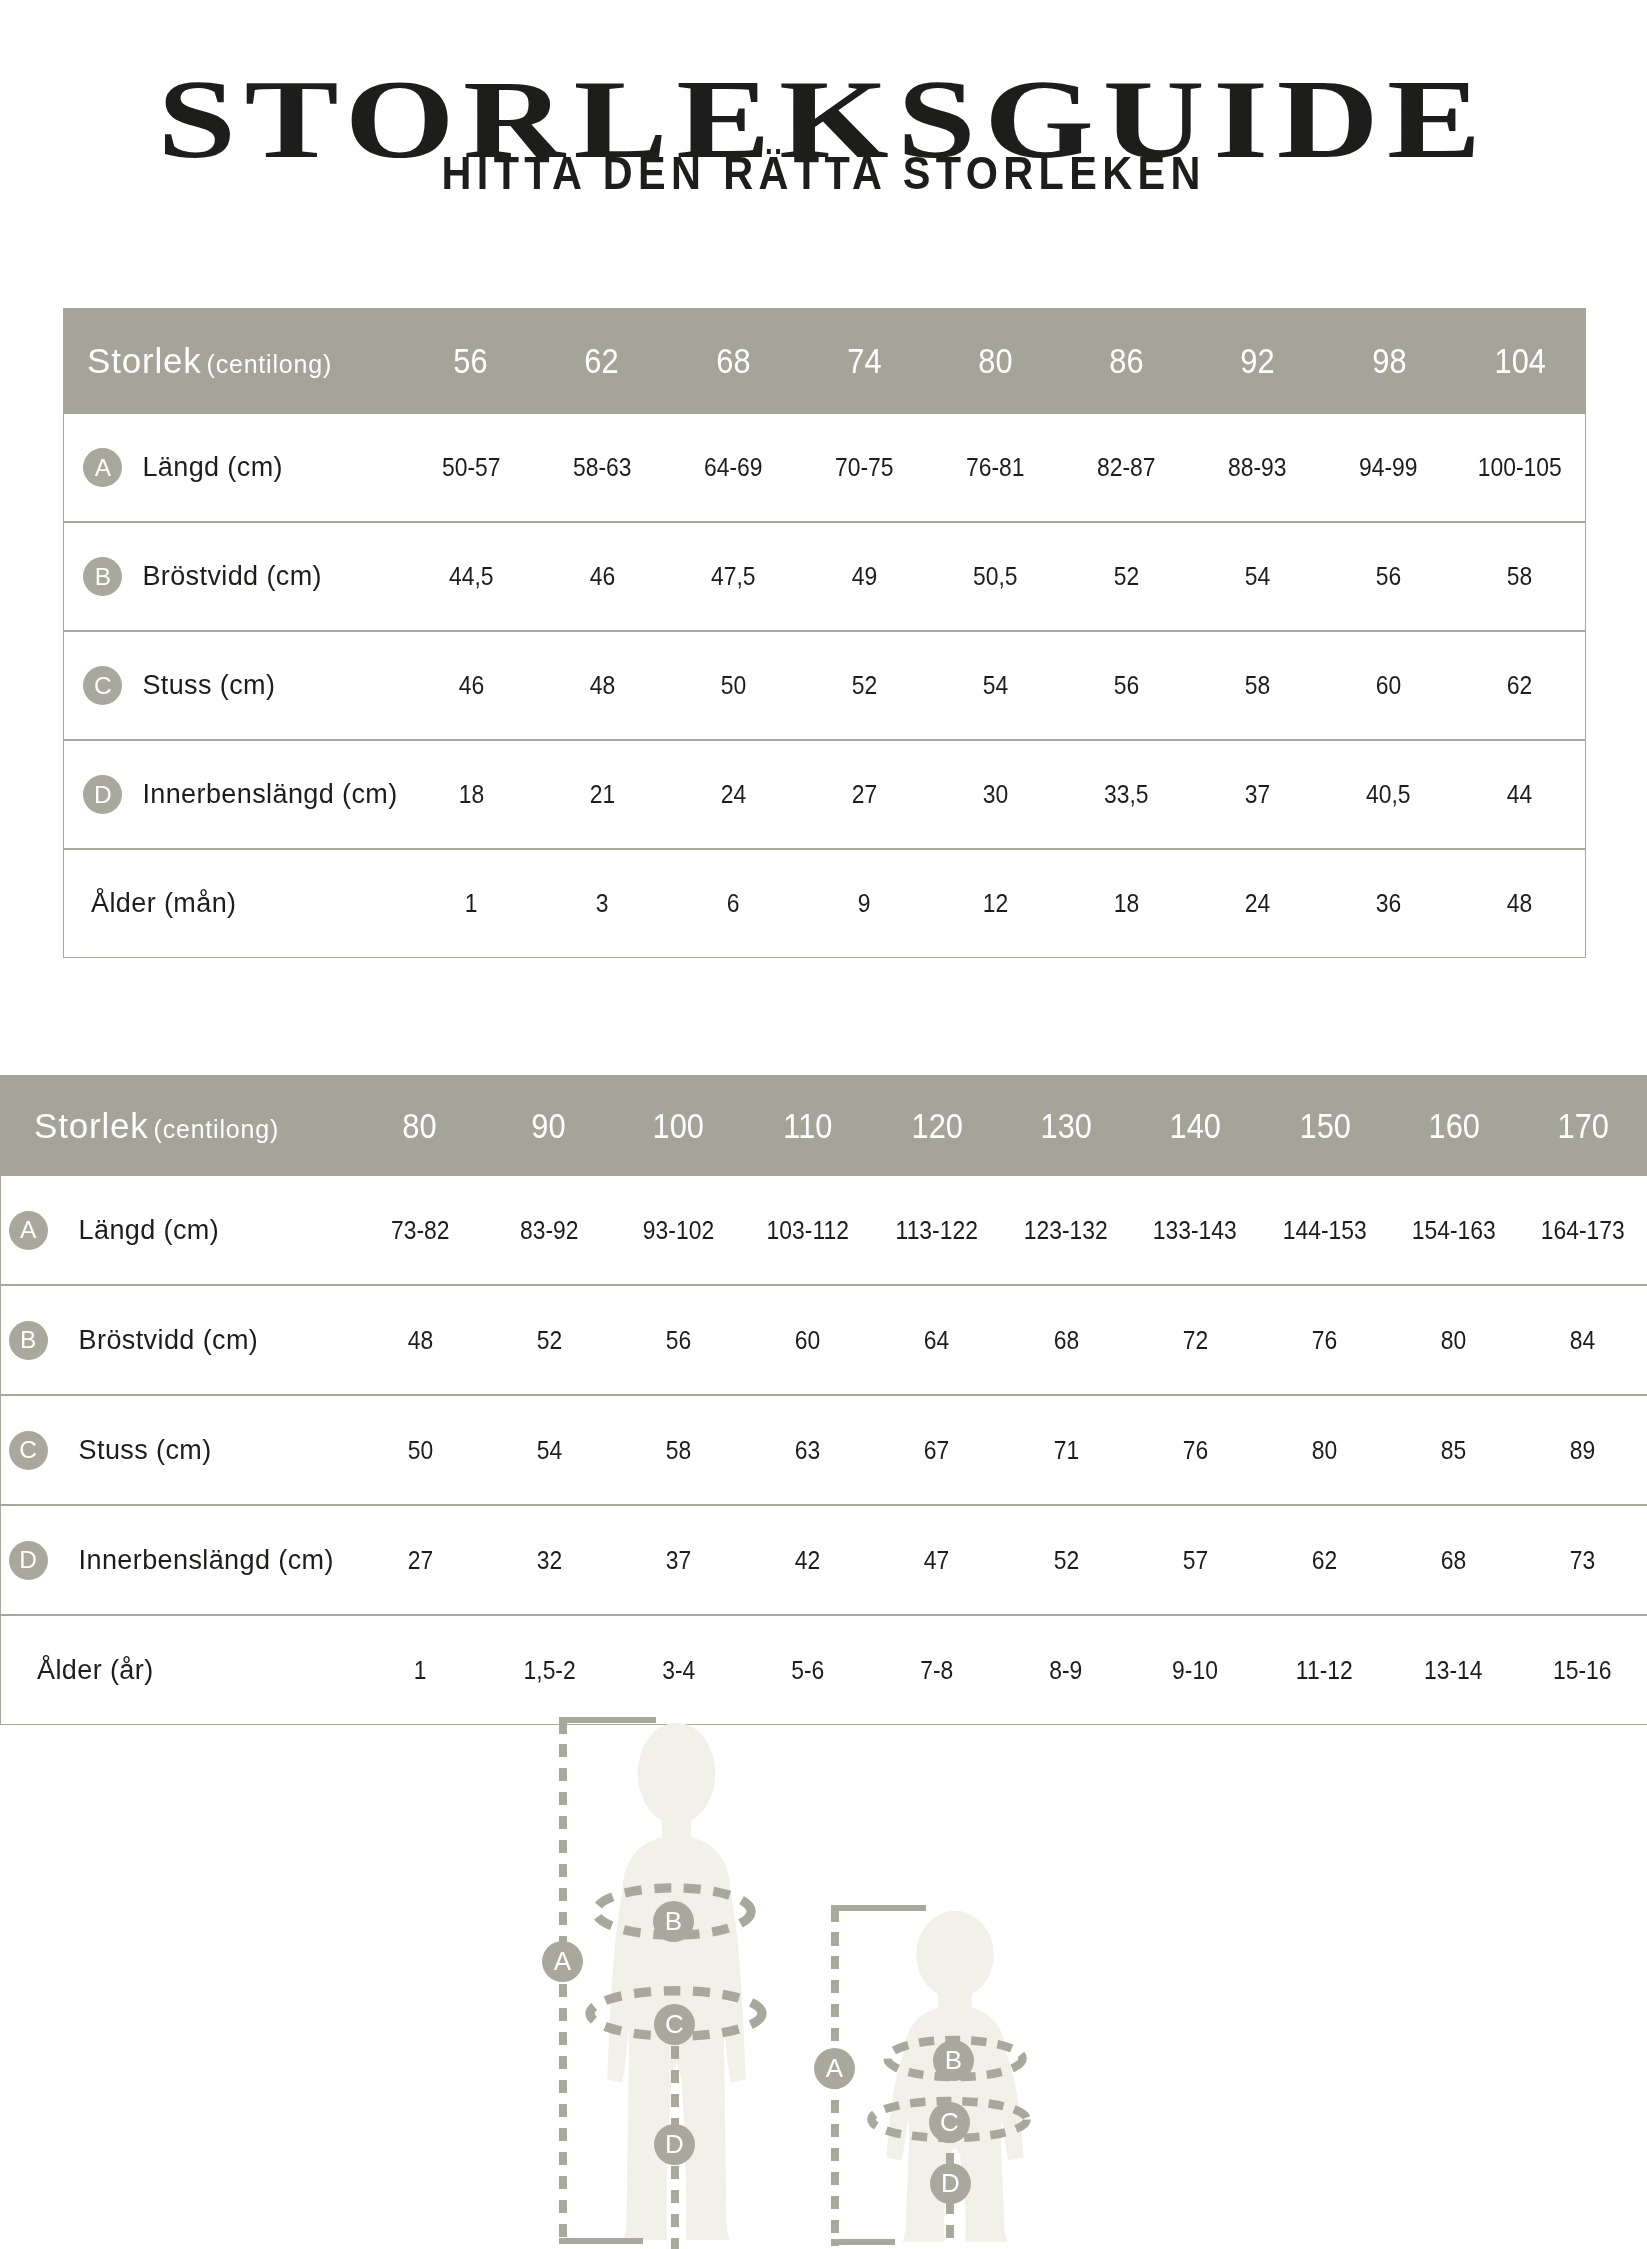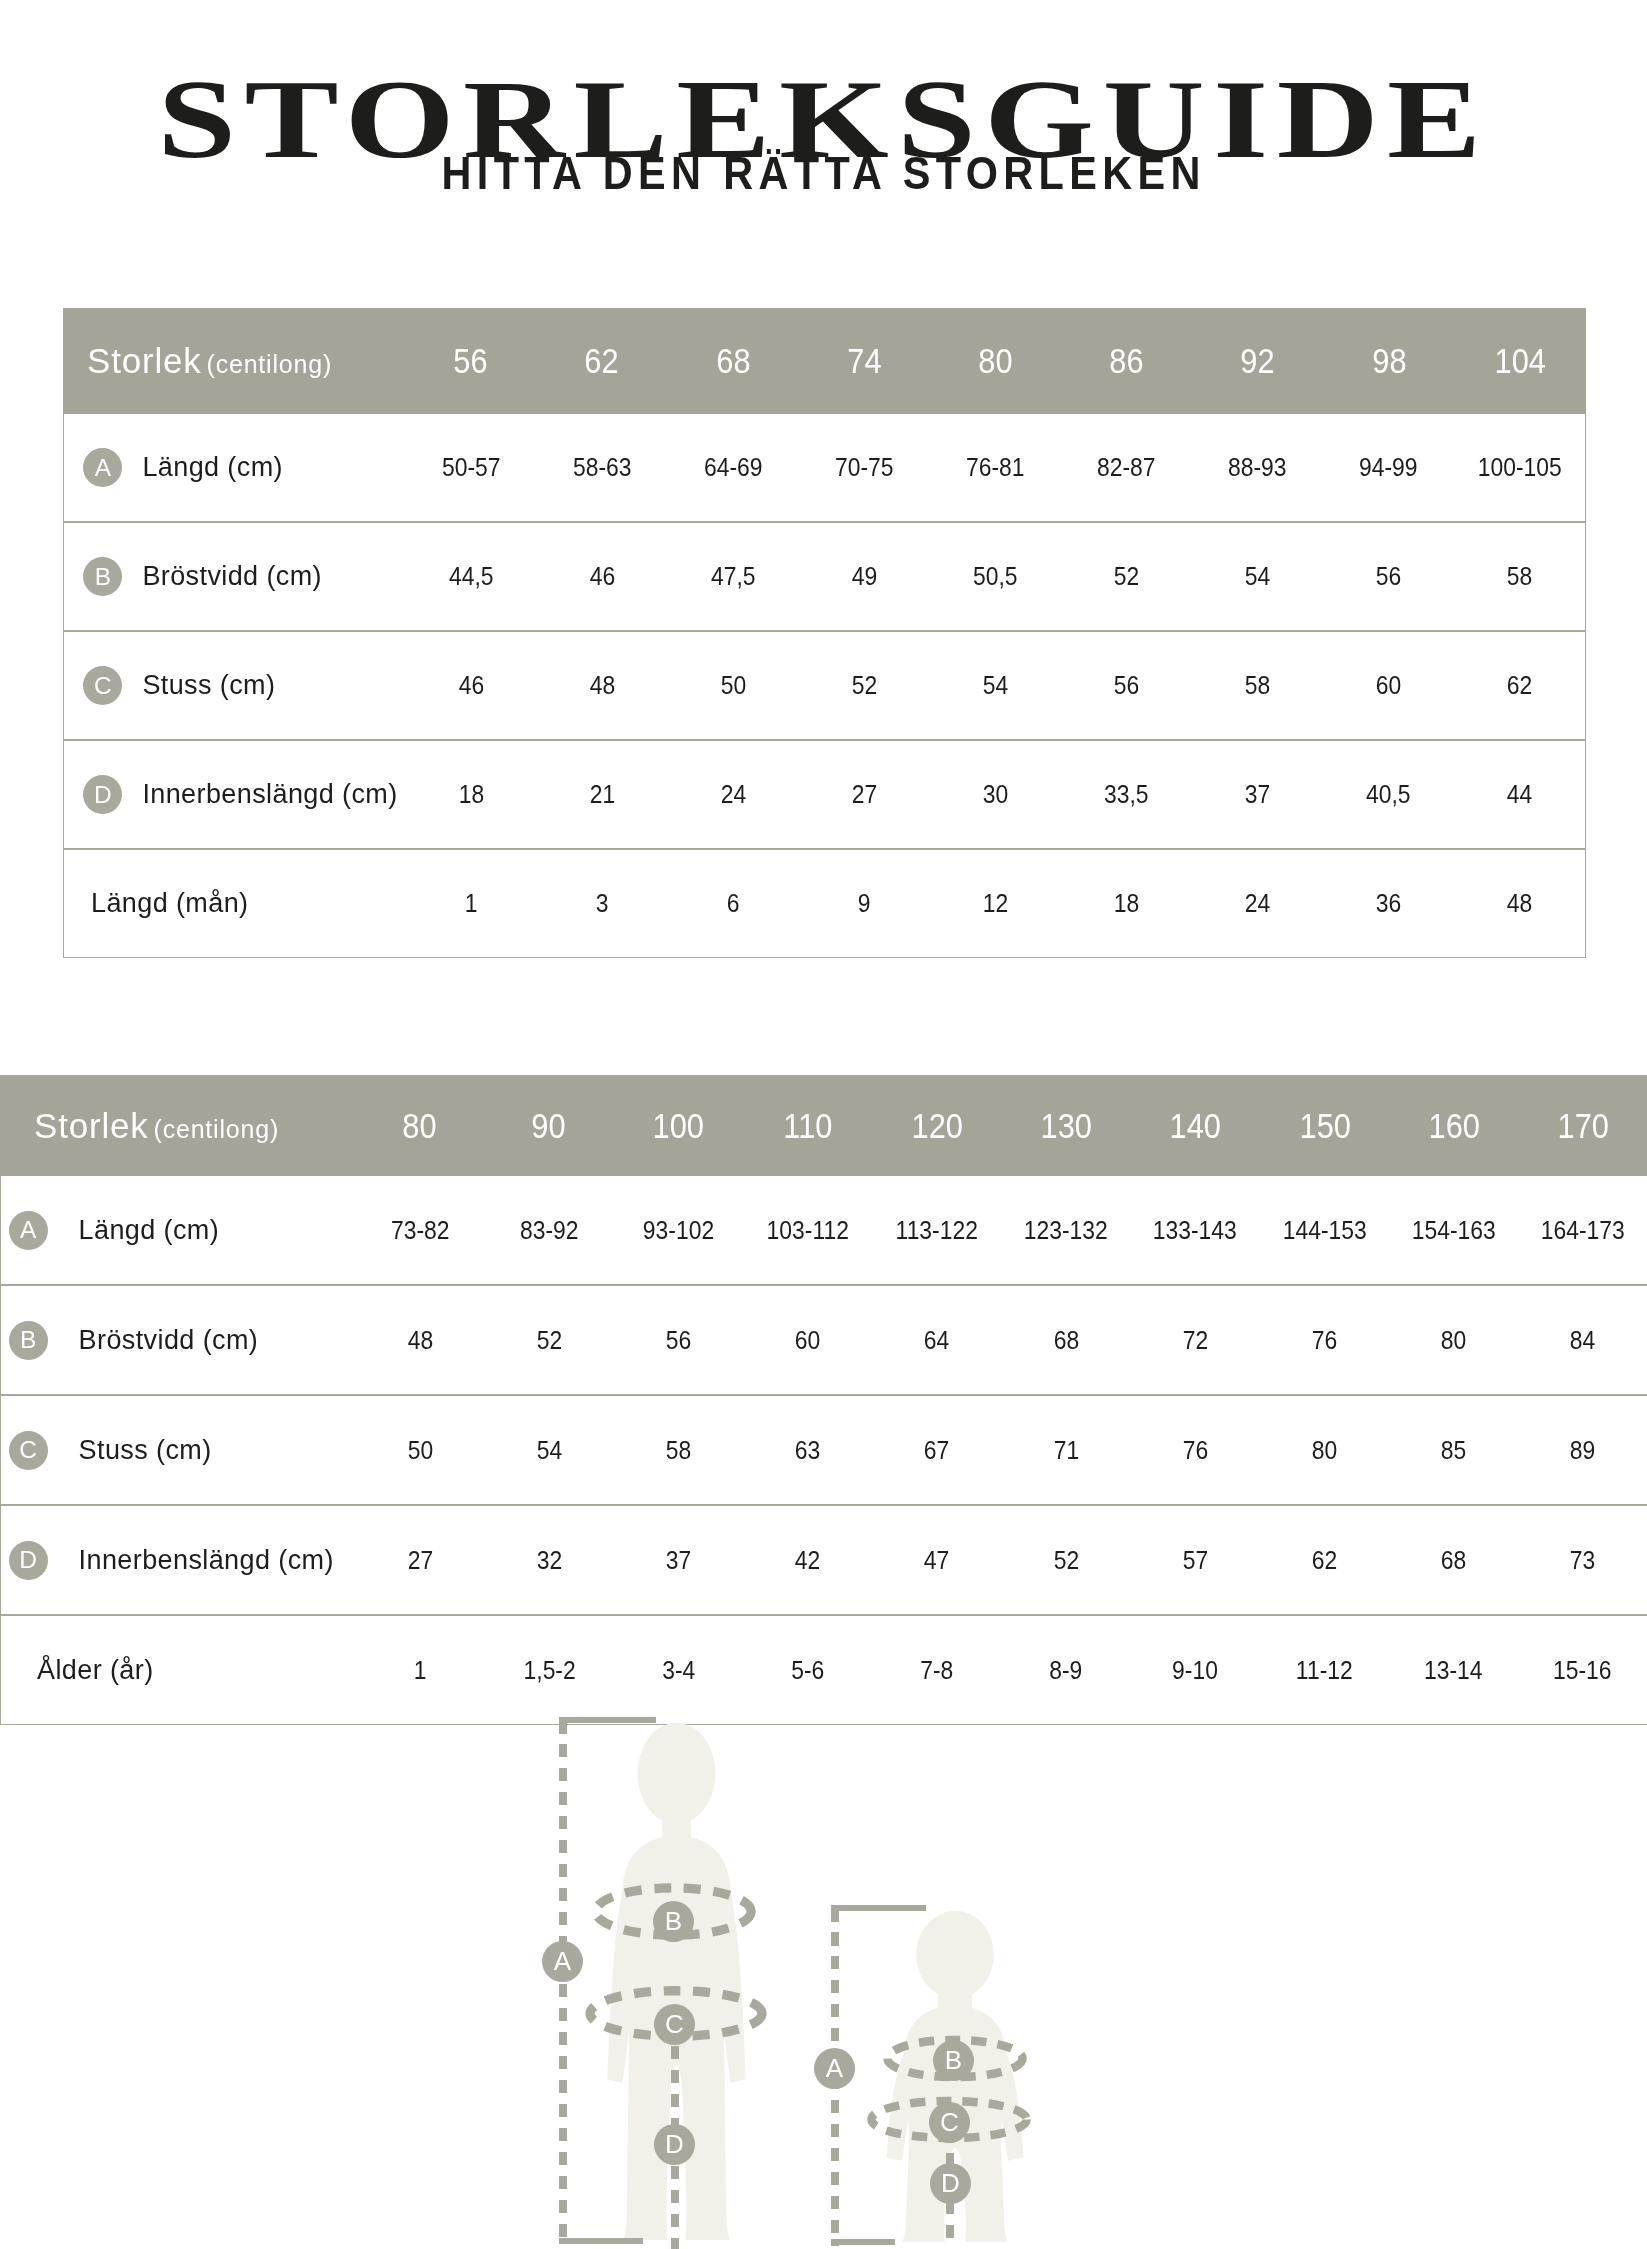--- a/index.html
+++ b/index.html
@@ -149,21 +149,21 @@
         <div class="tcell"><span class="num">24</span></div>
         <div class="tcell"><span class="num">27</span></div>
         <div class="tcell"><span class="num">30</span></div>
         <div class="tcell"><span class="num">33,5</span></div>
         <div class="tcell"><span class="num">37</span></div>
         <div class="tcell"><span class="num">40,5</span></div>
         <div class="tcell"><span class="num">44</span></div>
       </div>
       <div class="trow">
         <div class="tlabel no-badge">
-          <span class="tlabel-text">Längd (mån)</span>
+          <span class="tlabel-text">Ålder (mån)</span>
         </div>
         <div class="tcell"><span class="num">1</span></div>
         <div class="tcell"><span class="num">3</span></div>
         <div class="tcell"><span class="num">6</span></div>
         <div class="tcell"><span class="num">9</span></div>
         <div class="tcell"><span class="num">12</span></div>
         <div class="tcell"><span class="num">18</span></div>
         <div class="tcell"><span class="num">24</span></div>
         <div class="tcell"><span class="num">36</span></div>
         <div class="tcell"><span class="num">48</span></div>

